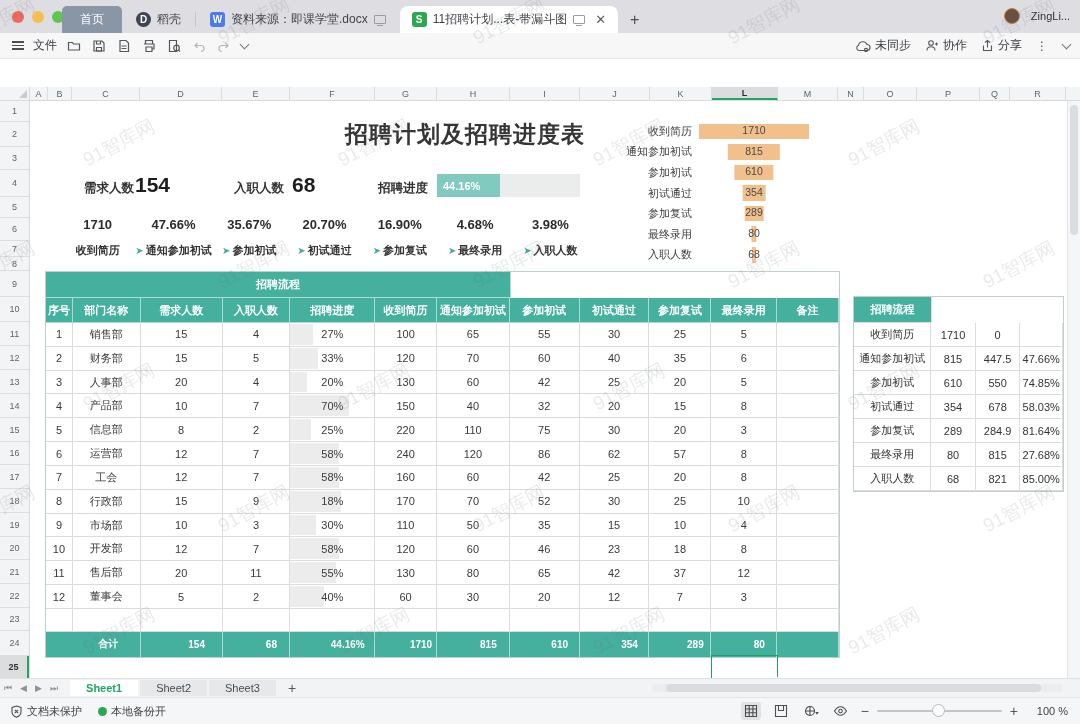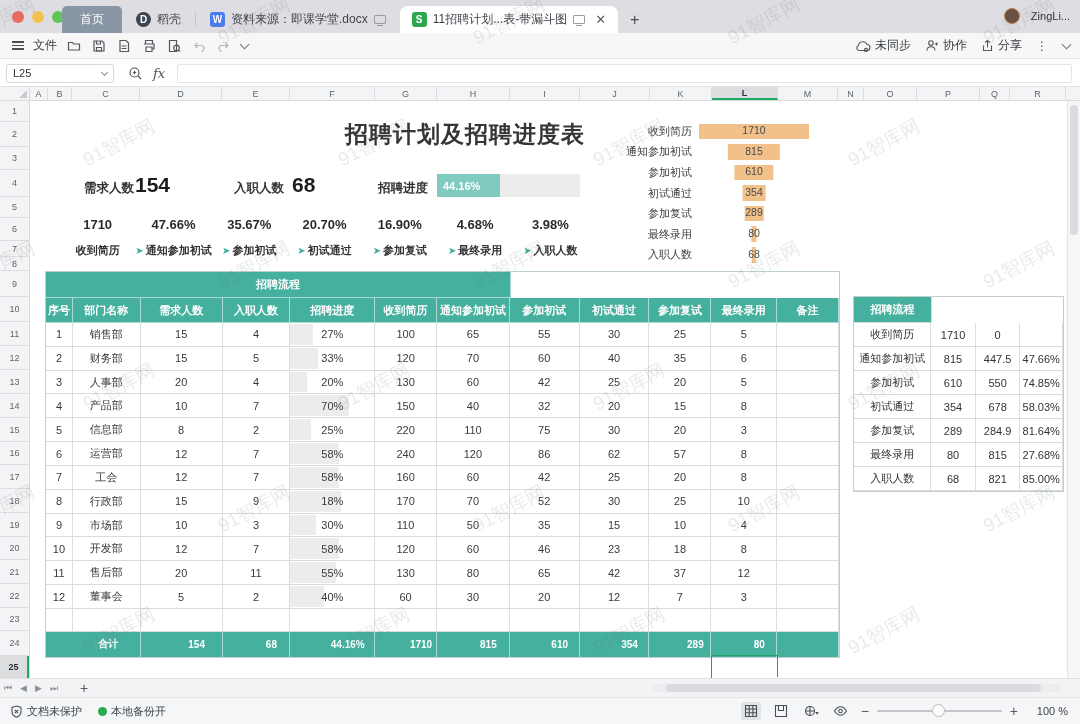--- a/index.html
+++ b/index.html
@@ -249,35 +249,20 @@
             <path d="M4 3.5l2.5-2 2.5 2"></path>
             <path d="M2.5 6.5v5h8v-5"></path>
           </svg>
         <span>分享</span>
       </span>
       <span class="dots">⋮</span>
       <span class="caret"></span>
     </div>
   </div>
 
-  <div class="formulabar">
-    <div class="namebox">
-      <span>L25</span>
-      <span class="nb-caret"></span>
-    </div>
-    <div class="fb-icons">
-      <svg width="15" height="15" viewBox="0 0 15 15" style="stroke:#54585e;fill:none;stroke-width:1.2">
-          <circle cx="6.5" cy="6.5" r="4.5"></circle>
-          <path d="M10 10l3 3"></path>
-          <path d="M4.8 6.5h3.4M6.5 4.8v3.4"></path>
-        </svg>
-      <span class="fx">fx</span>
-    </div>
-    <div class="fb-input"></div>
-  </div>
 
   <div class="colheaders">
     <div class="corner"></div>
     <div id="col-cells" style="display:flex;height:100%;">
         <div class="colcell" style="width: 18px;">A</div>
         <div class="colcell" style="width: 24px;">B</div>
         <div class="colcell" style="width: 68px;">C</div>
         <div class="colcell" style="width: 82px;">D</div>
         <div class="colcell" style="width: 68px;">E</div>
         <div class="colcell" style="width: 85px;">F</div>
@@ -1010,20 +995,25 @@
     <div class="vscroll">
         <div class="vthumb"></div>
       </div>
   </div>
 
   <div class="sheetbar">
     <span class="navic">⏮</span>
     <span class="navic">◀</span>
     <span class="navic">▶</span>
     <span class="navic" style="margin-right:8px">⏭</span>
+    <span id="sheet-tabs" style="display:flex;align-items:center;">
+        <div class="stab active">Sheet1</div>
+        <div class="stab">Sheet2</div>
+        <div class="stab">Sheet3</div>
+      </span>
     <span class="stab-add">+</span>
     <div class="hscroll">
         <div class="hthumb"></div>
       </div>
   </div>
 
   <div class="statusbar">
     <div class="sb-left">
       <span class="sb-item">
         <svg width="13" height="13" viewBox="0 0 13 13" style="stroke:#4b4f54;fill:none;stroke-width:1.1">

